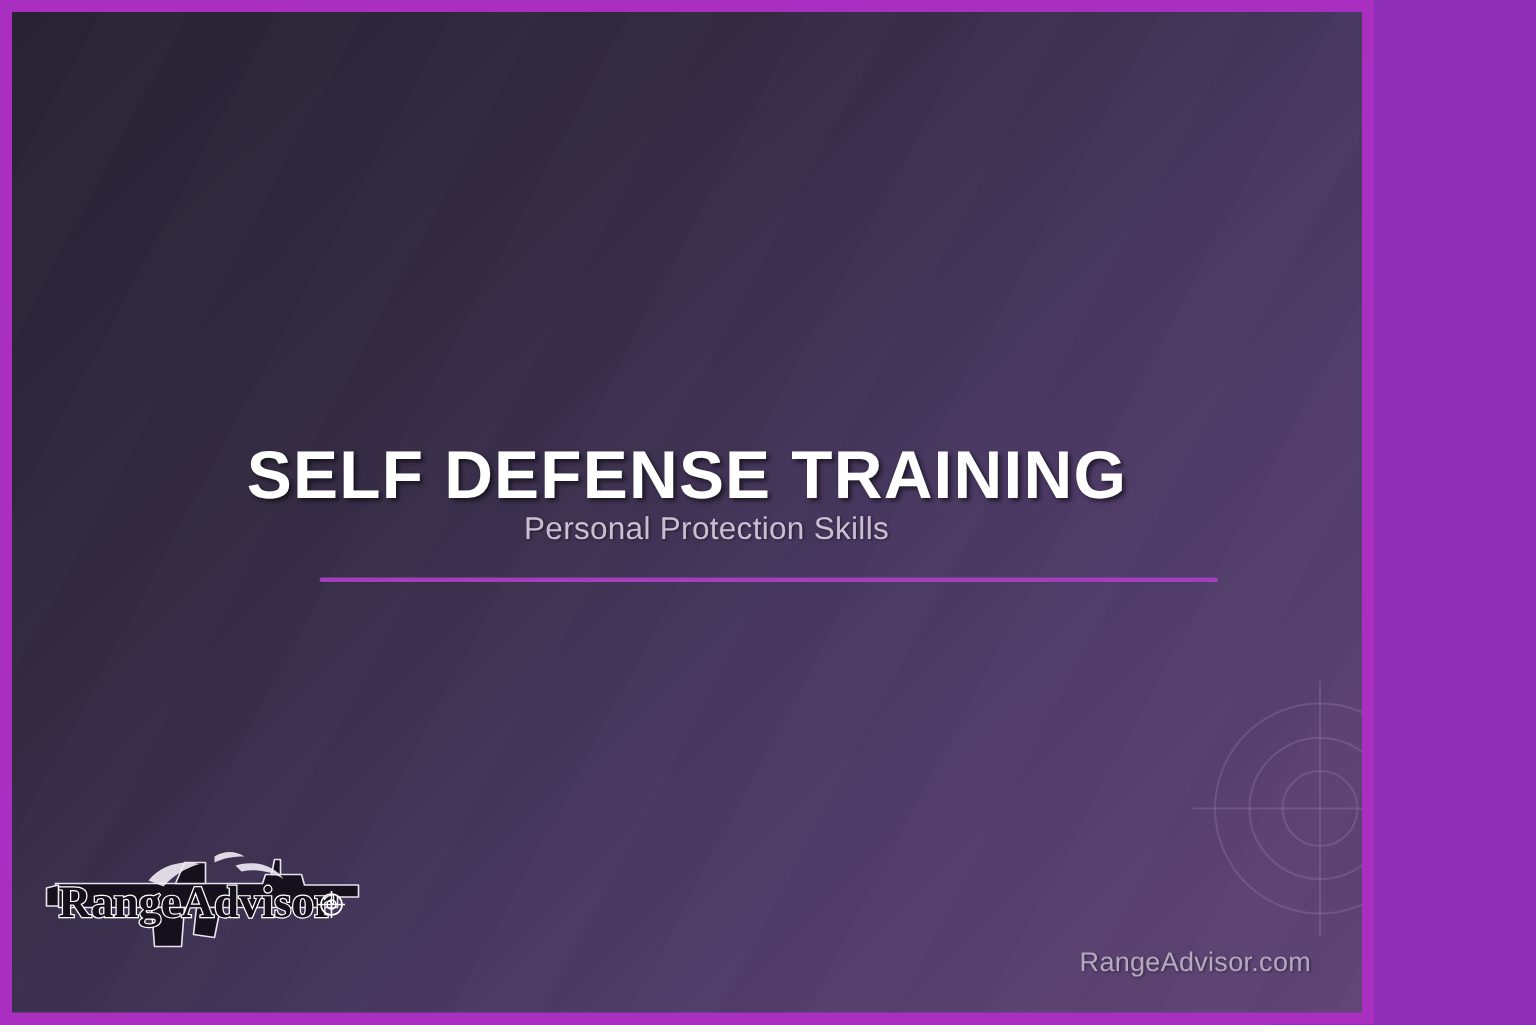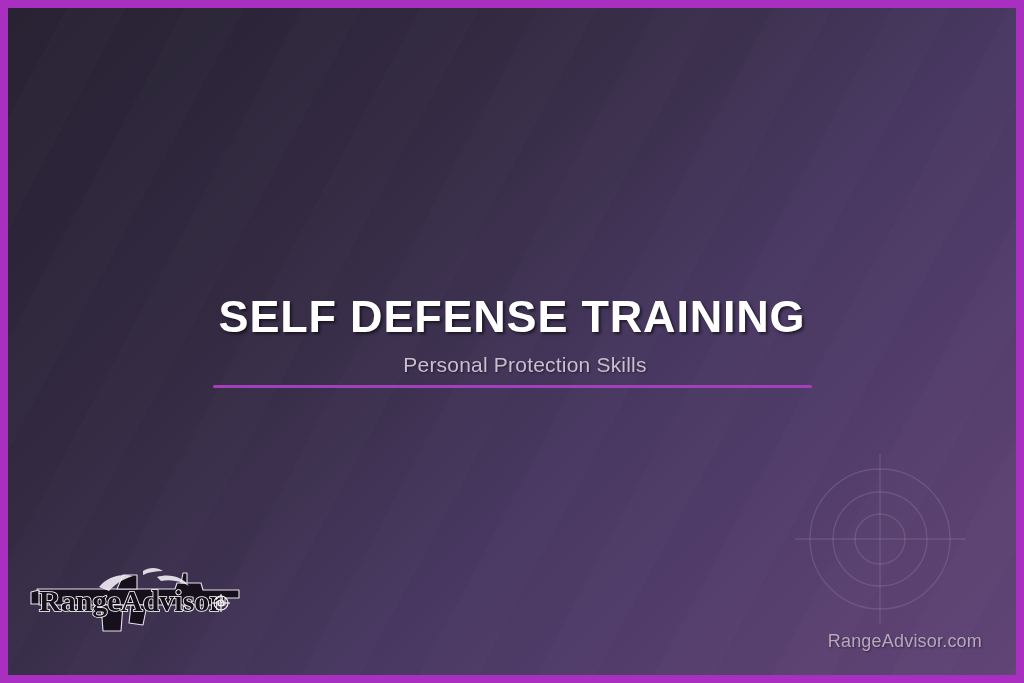--- a/index.html
+++ b/index.html
@@ -7,21 +7,21 @@
   html, body {
     width:1024px; height:683px;
     background:#8f2fb5;
     font-family:"Liberation Sans", sans-serif;
     overflow:hidden;
   }
 
   
   .slide-frame{
     position:relative;
-    width:1024px; height:683px;
+    width:916px; height:683px;
     background:#a82fc0;
     padding:8px;
   }
 
   
   .slide-canvas{
     position:relative;
     width:100%; height:100%;
     overflow:hidden;
     background:
@@ -67,21 +67,21 @@
   .slide-title{
     font-size:45px;
     font-weight:bold;
     letter-spacing:.8px;
     color:#ffffff;
     line-height:1.0;
     text-shadow:2px 2px 3px rgba(0,0,0,.55);
     white-space:nowrap;
   }
   .slide-subtitle{
-    margin-top:14px;
+    margin-top:2px;
     font-size:21px;
     font-weight:normal;
     color:#c9bed2;
     letter-spacing:.2px;
     text-shadow:1px 1px 2px rgba(0,0,0,.45);
     white-space:nowrap;
     padding-left:26px;
   }
   .title-divider{
     position:absolute;

